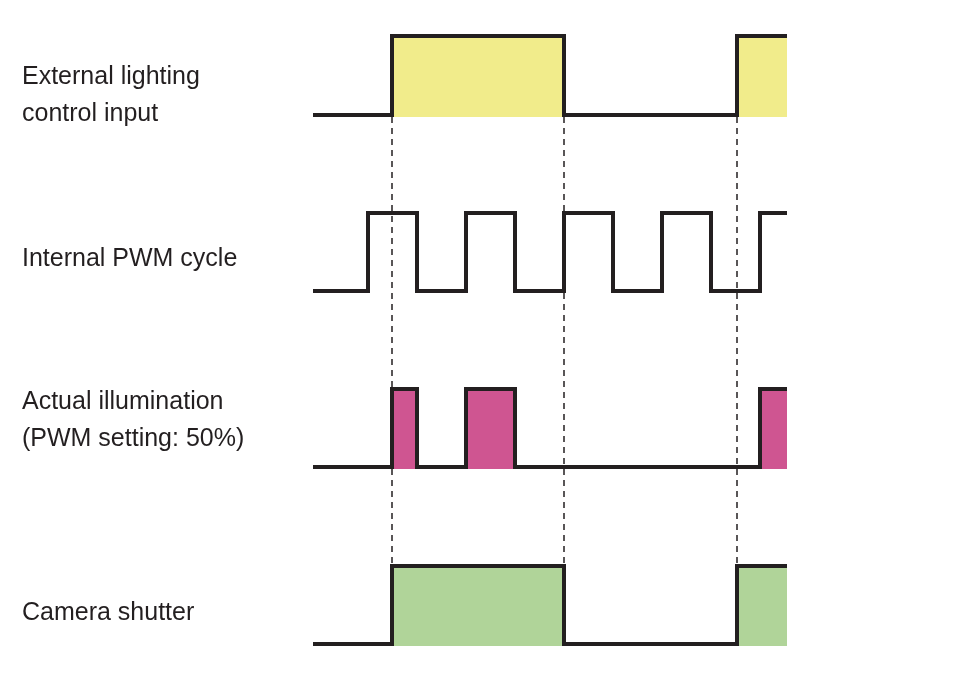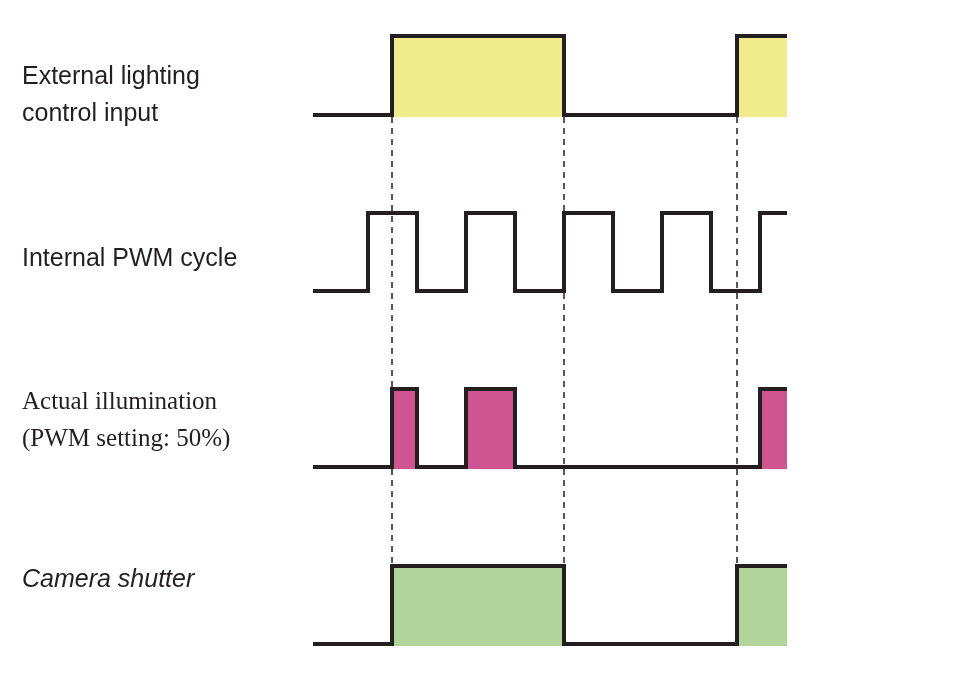--- a/index.html
+++ b/index.html
@@ -23,22 +23,22 @@
   .row-label {
     position: absolute;
     left: 22px;
     color: #231f20;
     font-size: 25px;
     line-height: 37px;
     white-space: pre-line;
   }
   .row-label-1 { top: 57px; }
   .row-label-2 { top: 239px; text-align: center; }
-  .row-label-3 { top: 382px; font-family: Liberation Serif, serif; }
-  .row-label-4 { top: 560px; font-style: italic; }
+  .row-label-3 { top: 382px; }
+  .row-label-4 { top: 593px; }
 </style>
 </head>
 <body>
 
 <div class="diagram-canvas">
   <svg class="wave-svg" width="979" height="673" viewBox="0 0 979 673">
       <line x1="392" y1="117" x2="392" y2="566" stroke="#231f20" stroke-width="1.5" stroke-dasharray="6 5"></line>
       <line x1="564" y1="117" x2="564" y2="566" stroke="#231f20" stroke-width="1.5" stroke-dasharray="6 5"></line>
       <line x1="737" y1="117" x2="737" y2="566" stroke="#231f20" stroke-width="1.5" stroke-dasharray="6 5"></line>
       <line x1="908" y1="117" x2="908" y2="566" stroke="#231f20" stroke-width="1.5" stroke-dasharray="6 5"></line>

